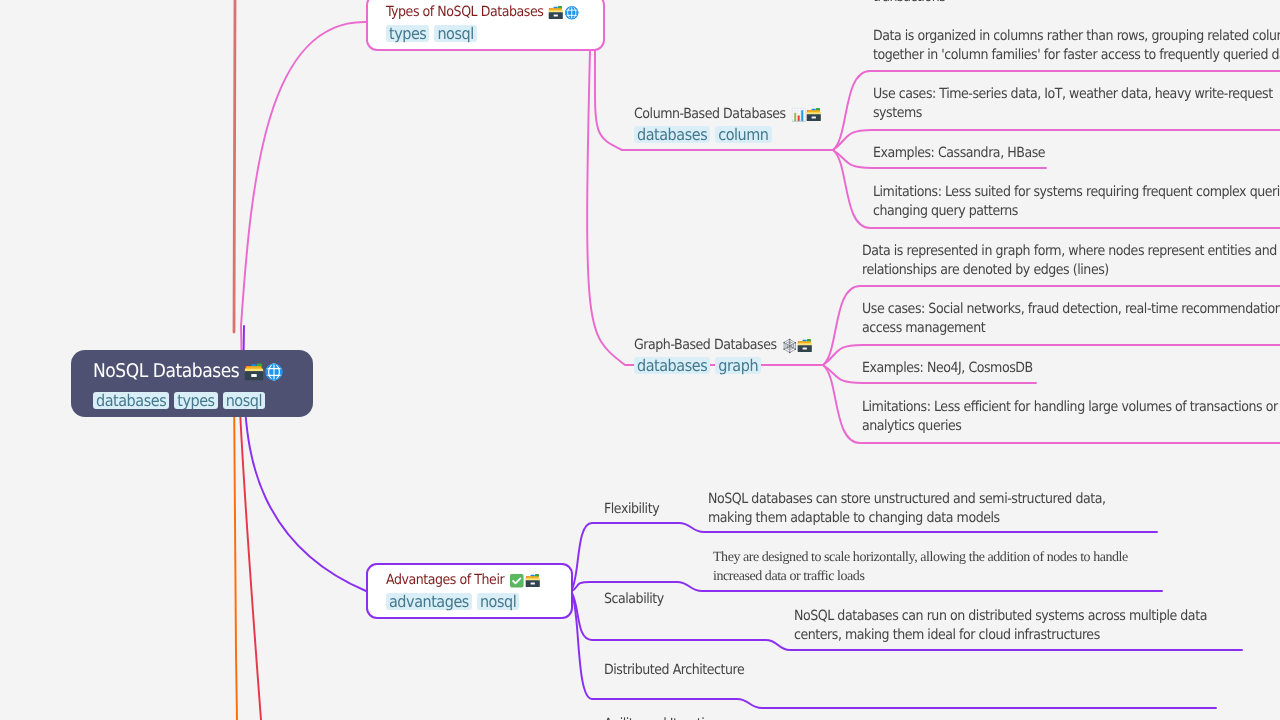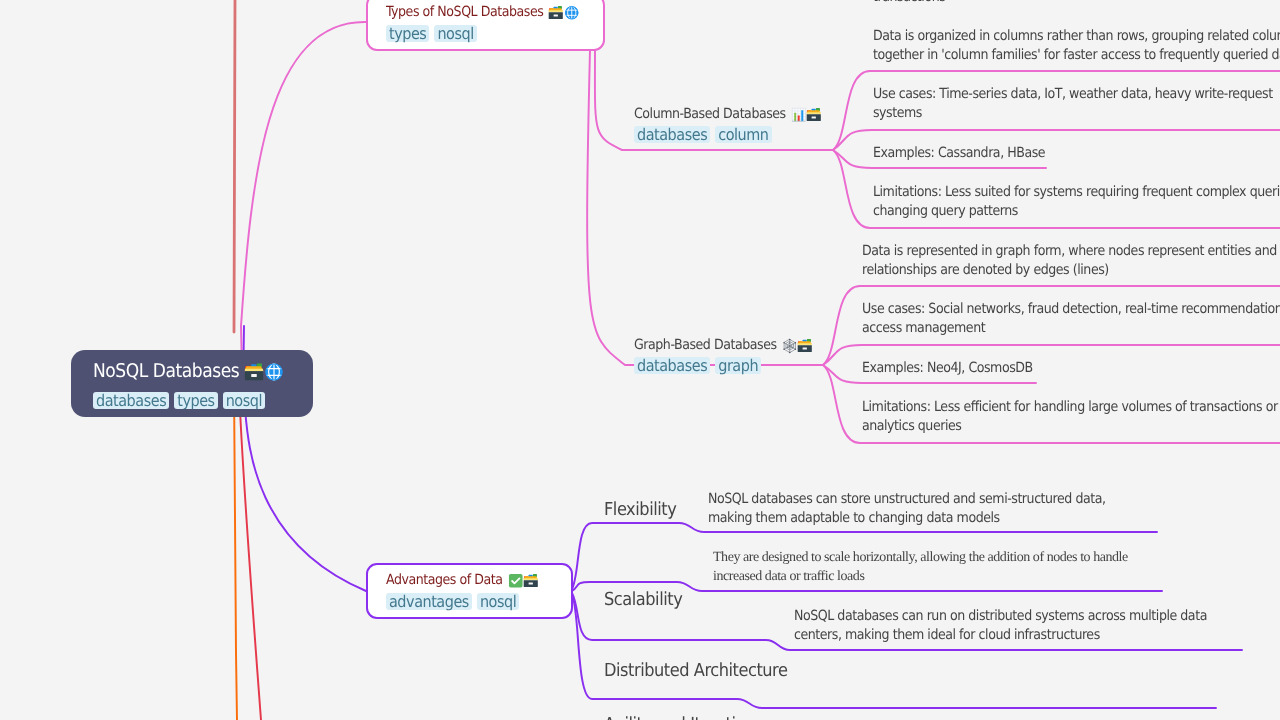--- a/index.html
+++ b/index.html
@@ -32,21 +32,21 @@
      display:flex;align-items:center;}
   .plain .tags{margin-top:3px;display:flex;gap:5px;}
 
   .title span + .emo{margin-left:5px;}
   .title .emo + .emo{margin-left:0px;}
 
   .tag{background:#d9eef7;color:#43788d;font-size:16px;line-height:13px;
        border-radius:3px;padding:2px 3px 2px 3px;white-space:nowrap;}
 
   .leaf{position:absolute;font-size:14px;line-height:19px;color:#444;}
-  .sublabel{position:absolute;font-size:18px;line-height:19px;color:#444;white-space:nowrap;}
+  .sublabel{position:absolute;font-size:14px;line-height:19px;color:#444;white-space:nowrap;}
 
   .emo{display:inline-block;vertical-align:middle;line-height:0;position:relative;top:1px;}
   .emo svg{display:block;}
 
   
   #types-node{left:366px;top:-6px;width:239px;height:57px;border-color:#ea6ad0;padding:7px 0 0 18px;}
   #advantages-node{left:366px;top:563px;width:207px;height:56px;border-color:#8a2ff0;padding:6px 0 0 18px;}
   #column-node{left:634px;top:105px;}
   #graph-node{left:634px;top:336px;}
 
@@ -174,21 +174,21 @@
         </span>
     </div>
     <div class="tags">
       <span class="tag">types</span>
       <span class="tag">nosql</span>
     </div>
   </div>
 
   <div class="node boxed" id="advantages-node">
     <div class="title">
-      <span>Advantages of Data</span>
+      <span>Advantages of Their</span>
       <span class="emo">
           <svg width="15.5" height="15.5" viewBox="0 0 36 36">
    <rect x="2.2" y="2.2" width="31.6" height="31.6" rx="4.2" fill="#5cb860"></rect>
    <path d="M9.6 18.6l5.4 5.4L26.6 12.4" fill="none" stroke="#fff" stroke-width="4.2" stroke-linecap="round" stroke-linejoin="round"></path>
   </svg>
         </span>
       <span class="emo">
           <svg width="15.5" height="15.5" viewBox="0 0 36 36">
    <rect x="2.2" y="7.4" width="10" height="6.4" rx="1.2" fill="#ee3b24"></rect>
    <rect x="13.0" y="4.2" width="9.4" height="6.4" rx="1.2" fill="#1b8ce3"></rect>

